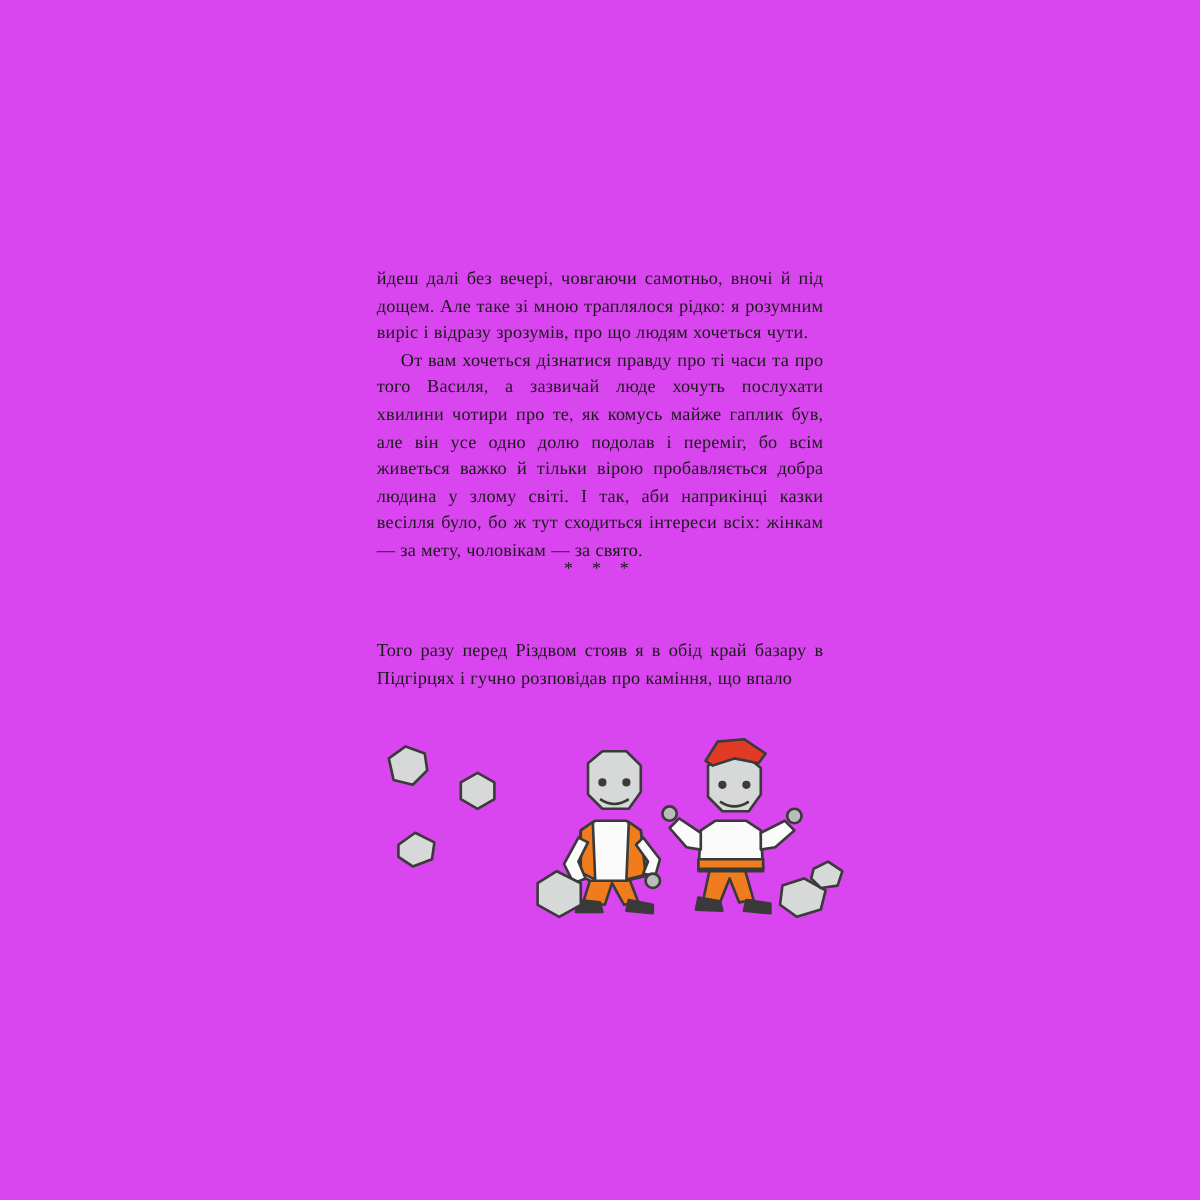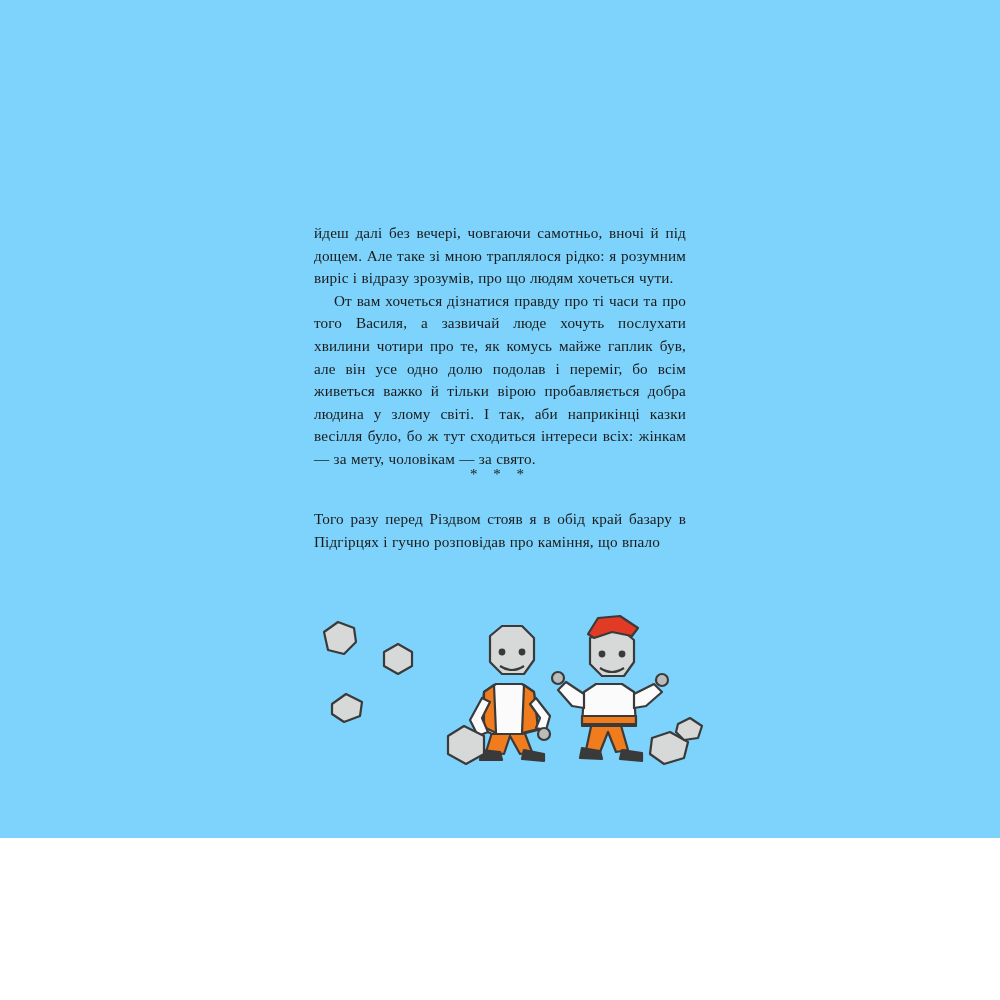--- a/index.html
+++ b/index.html
@@ -10,22 +10,22 @@
   body {
     width: 1000px;
     height: 1000px;
     font-family: "Liberation Serif", serif;
     color: #1a1a1a;
     overflow: hidden;
   }
   .page {
     position: relative;
     width: 1000px;
-    height: 838px;
-    background: #7dd3fc;
+    height: 1000px;
+    background: #d946ef;
   }
   .text-block {
     position: absolute;
     left: 314px;
     top: 222px;
     width: 372px;
   }
   .para {
     margin: 0;
     font-size: 15.2px;
@@ -43,21 +43,21 @@
     top: 466px;
     width: 372px;
     text-align: center;
     font-size: 15px;
     letter-spacing: 6px;
     color: #1a1a1a;
   }
   .text-block-2 {
     position: absolute;
     left: 314px;
-    top: 508px;
+    top: 532px;
     width: 372px;
   }
   .illustration {
     position: absolute;
     left: 300px;
     top: 600px;
     width: 420px;
     height: 220px;
   }
   .illustration svg {

